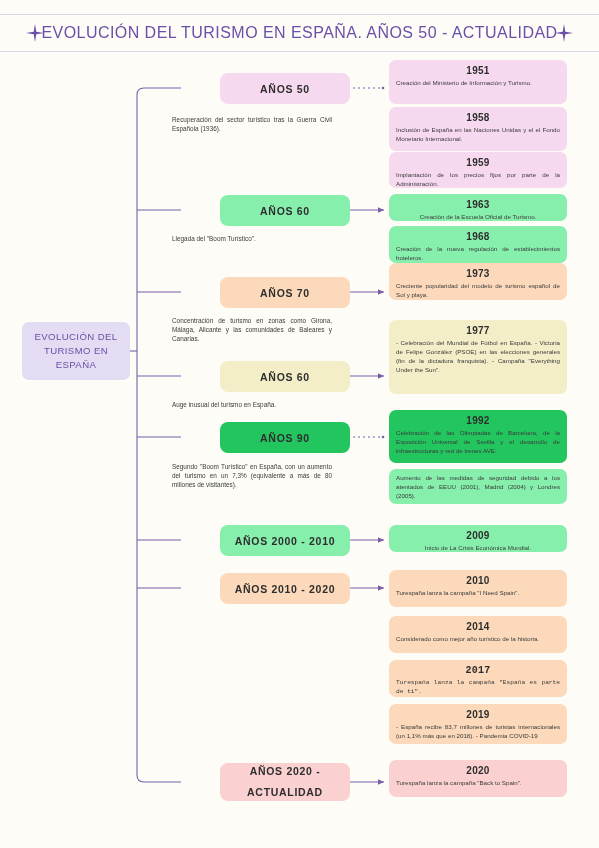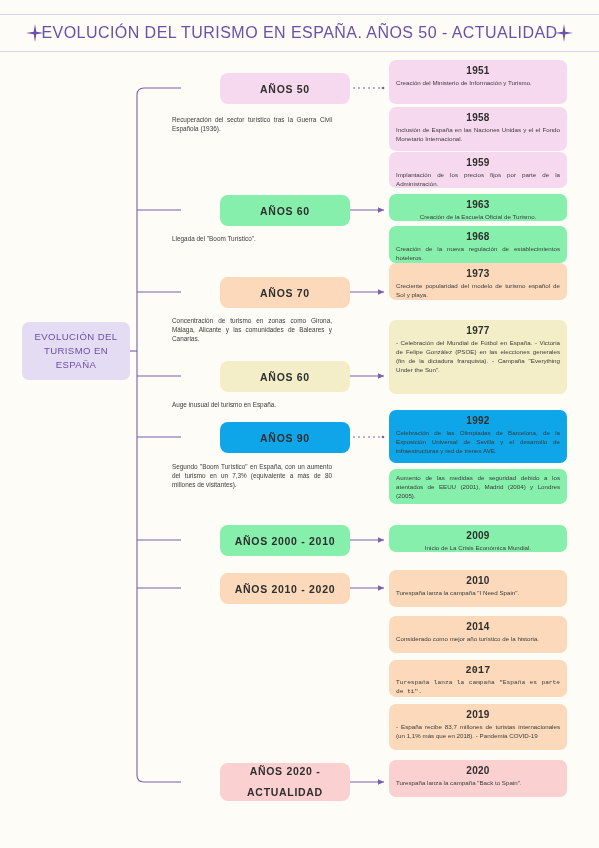--- a/index.html
+++ b/index.html
@@ -130,21 +130,21 @@
     text-align: justify;
   }
   .event.noyear { display: flex; align-items: center; }
   .event.noyear .txt { width: 100%; }
 
   
   .c-pink    { background: #f7d9ef; }
   .c-green   { background: #86efac; }
   .c-orange  { background: #fbd9ba; }
   .c-cream   { background: #f4eec8; }
-  .c-red     { background: #0ea5e9; }
+  .c-red     { background: #22c55e; }
   .c-softred { background: #fbd0d0; }
 </style>
 </head>
 <body>
 
 <div id="page">
 
   <div id="header-band">
     <span class="spark left">
       <svg width="18" height="18" viewBox="0 0 18 18">
@@ -278,21 +278,21 @@
   <div class="event c-orange" style="top:616px; height:37px;">
     <span class="yr">2014</span>
     <span class="txt">Considerado como mejor año turístico de la historia.</span>
   </div>
 
   <div class="event c-orange" style="top:660px; height:37px;font-family:Liberation Mono, monospace;">
     <span class="yr">2017</span>
     <span class="txt">Turespaña lanza la campaña "España es parte de ti".</span>
   </div>
 
-  <div class="event c-orange" style="top:704px; height:46px;">
+  <div class="event c-orange" style="top:704px; height:40px;">
     <span class="yr">2019</span>
     <span class="txt">- España recibe 83,7 millones de turistas internacionales (un 1,1% más que en 2018). - Pandemia COVID-19</span>
   </div>
 
   <div class="event c-softred" style="top:760px; height:37px;">
     <span class="yr">2020</span>
     <span class="txt">Turespaña lanza la campaña "Back to Spain".</span>
   </div>
 
 </div>

